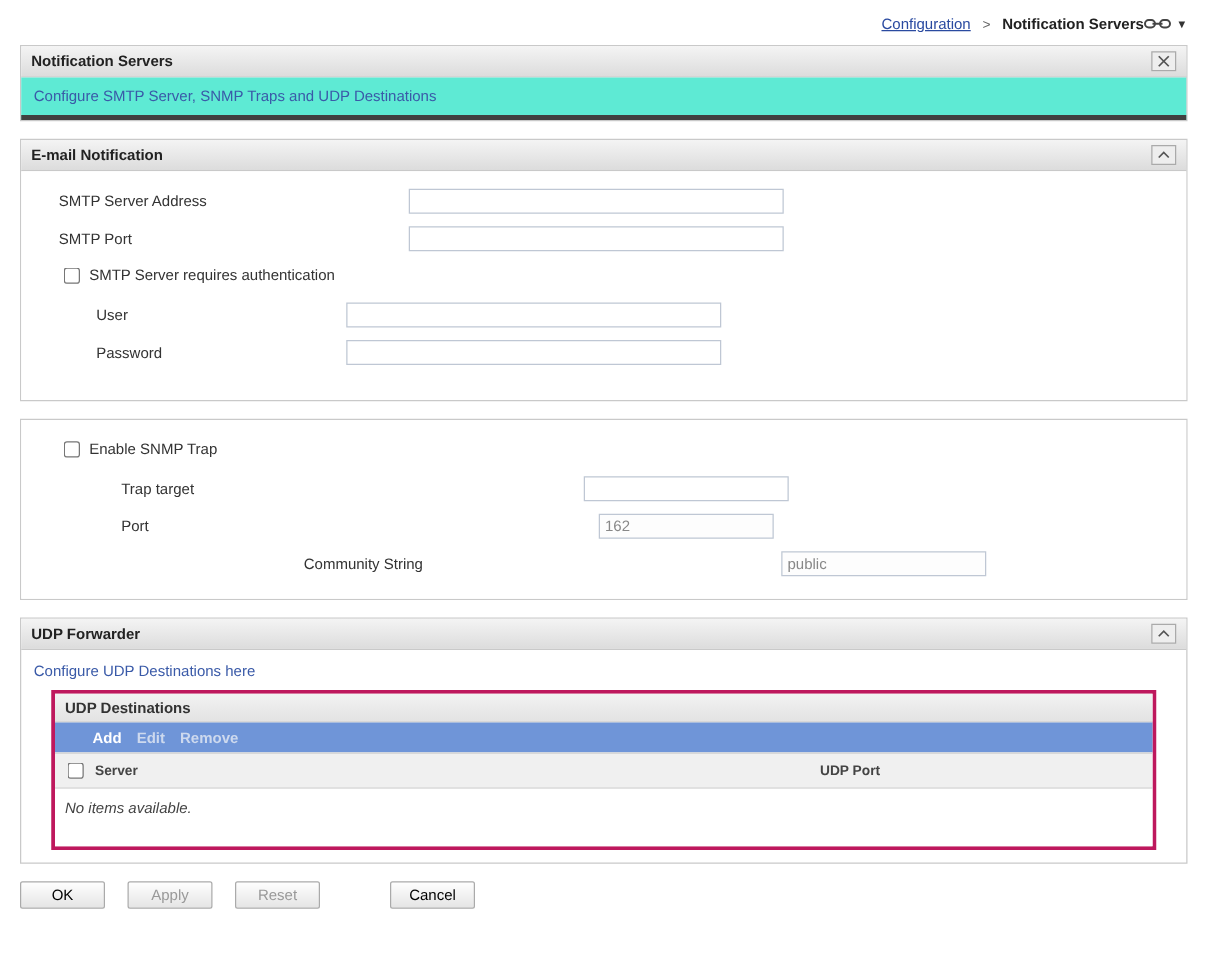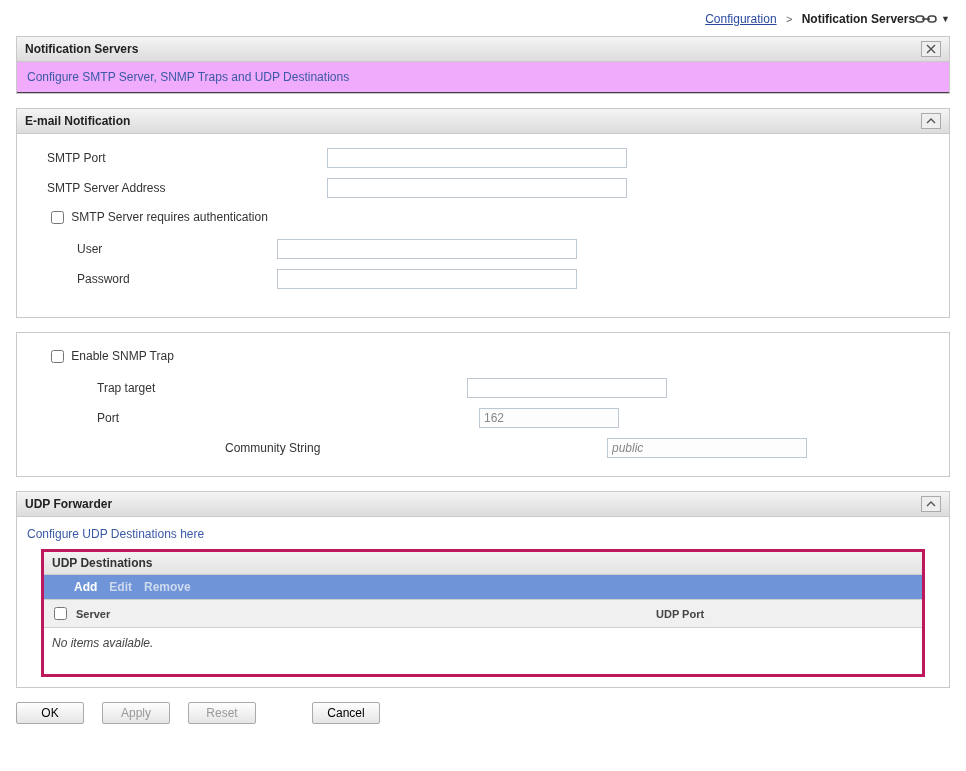--- a/index.html
+++ b/index.html
@@ -63,25 +63,25 @@
     width: 18px;
     height: 14px;
     border: 1px solid #aaa;
     background: #eee;
     display:flex;
     align-items:center;
     justify-content:center;
     cursor:pointer;
   }
   .panel-desc {
-    background: #f0abfc;
+    background: #5eead4;
     color: #3a5aa8;
     padding: 8px 10px;
     font-size: 12px;
-    border-bottom: 1px solid #404040;
+    border-bottom: 4px solid #404040;
   }
   .panel-body {
     padding: 14px 14px 18px 30px;
     background: #fff;
   }
 
   .row {
     display: flex;
     align-items: center;
     margin-bottom: 10px;
@@ -96,22 +96,21 @@
   }
   input[type=text], input[type=password] {
     border: 1px solid #bfc7d4;
     height: 20px;
     padding: 0 4px;
     font-size: 12px;
     width: 300px;
     box-sizing: border-box;
   }
   input.narrow {
-    width: 200px;
-    font-style: italic;
+    width: 164px;
   }
   input.mid {
     width: 140px;
   }
   .chk-row {
     margin: 10px 0 12px 0;
   }
   .chk-row label { cursor: pointer; }
   input[type=checkbox]{ margin-right:4px; vertical-align:middle;}
   input.disabled-look { color:#888; background:#fdfdfd;margin-left:12px;}
@@ -221,25 +220,25 @@
     <div class="panel-header">
       <span>E-mail Notification</span>
       <span class="hd-right">
         <svg width="10" height="10" viewBox="0 0 10 10">
             <polyline points="1,7 5,3 9,7" fill="none" stroke="#555" stroke-width="1.4"></polyline>
           </svg>
       </span>
     </div>
     <div class="panel-body">
       <div class="row">
+        <div class="lbl">SMTP Server Address</div>
+        <input type="text" value="" style="">
+      </div>
+      <div class="row">
         <div class="lbl">SMTP Port</div>
-        <input type="text" value="" style="">
-      </div>
-      <div class="row">
-        <div class="lbl">SMTP Server Address</div>
         <input type="text" value="" style="">
       </div>
       <div class="chk-row">
         <label>
           <input type="checkbox" style="">
           <span>SMTP Server requires authentication</span>
         </label>
       </div>
       <div class="row">
         <div style="width:30px;"></div>

